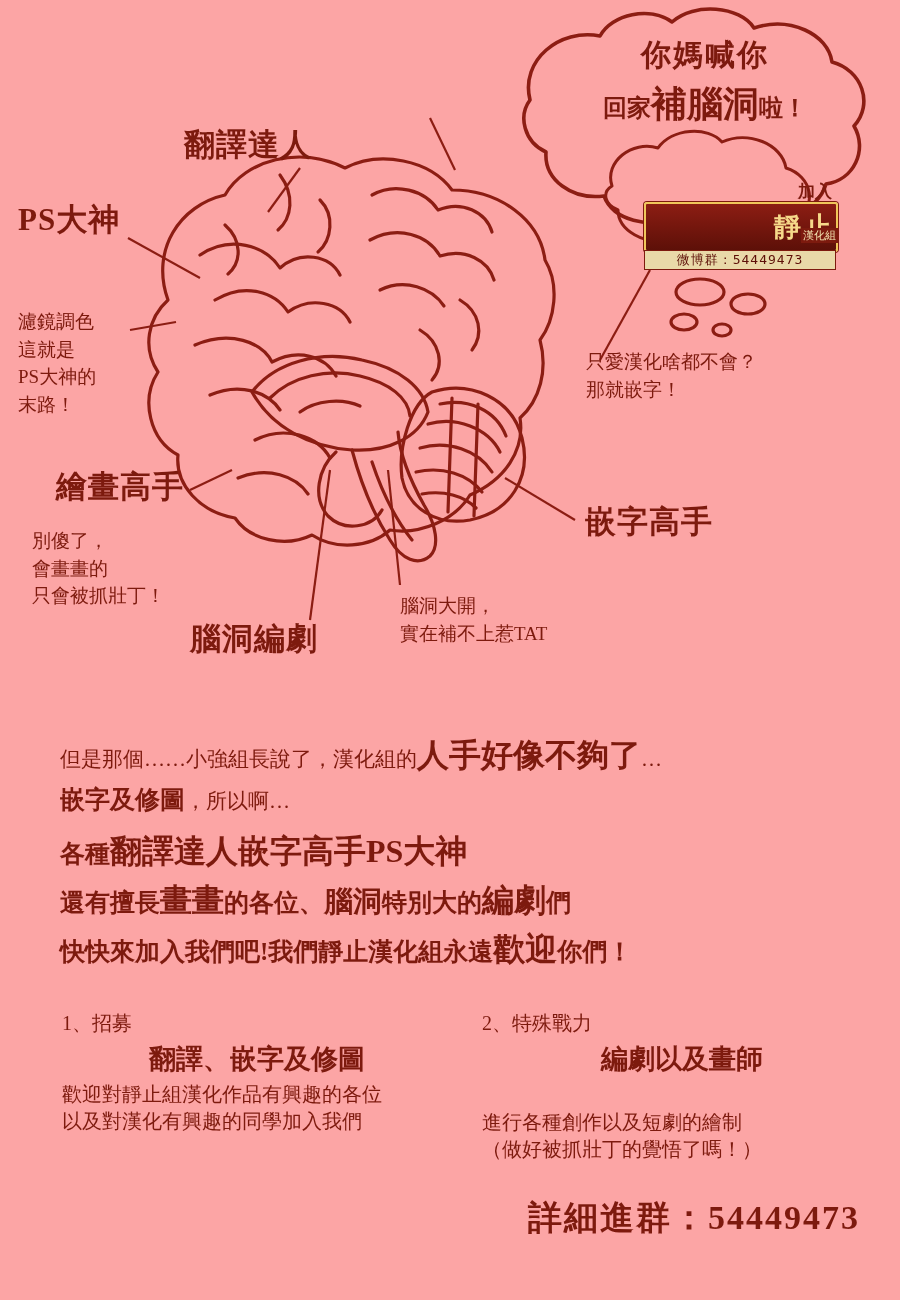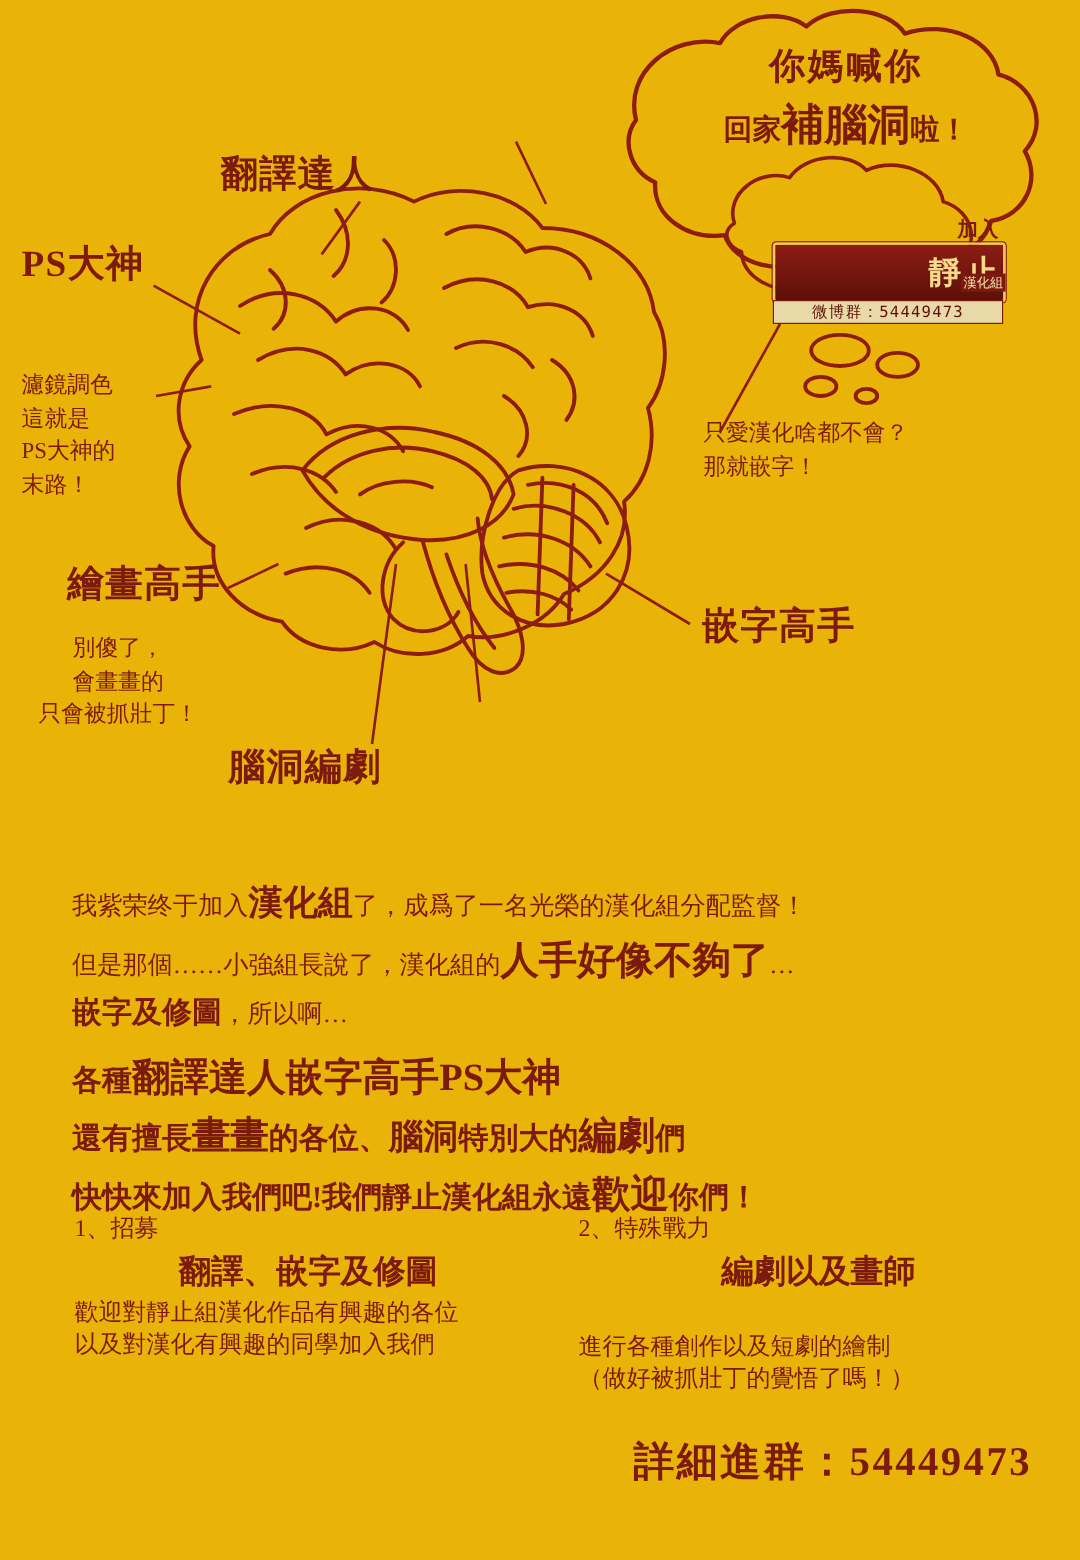--- a/index.html
+++ b/index.html
@@ -12,21 +12,21 @@
     background: #f2ebd2;
     font-family: "Liberation Serif", serif;
     color: #8c1d13;
     position: relative;
     overflow: hidden;
   }
   .poster {
     position: relative;
     width: 900px;
     height: 1300px;
-    background: #eab308;
+    background: #fca5a5;
   }
   
   .abs { position: absolute; }
   .nowrap { white-space: nowrap; }
 
   
   #brain-svg { position: absolute; left: 0; top: 0; }
 
   .label-big {
     font-weight: bold;
@@ -269,36 +269,35 @@
 
   <div class="abs label-big nowrap" style="left:18px; top:203px;">PS大神</div>
 
   <div class="abs label-small" style="left:18px; top:308px; white-space:pre-line;">濾鏡調色
 這就是
 PS大神的
 末路！</div>
 
   <div class="abs label-big nowrap" style="left:56px; top:470px;">繪畫高手</div>
 
-  <div class="abs label-small" style="left:32px; top:527px; white-space:pre-line;text-align:center;">別傻了，
+  <div class="abs label-small" style="left:32px; top:527px; white-space:pre-line;">別傻了，
 會畫畫的
 只會被抓壯丁！</div>
 
   <div class="abs label-big nowrap" style="left:190px; top:622px;">腦洞編劇</div>
 
+  <div class="abs label-small" style="left:400px; top:592px; white-space:pre-line;">腦洞大開，
+實在補不上惹TAT</div>
 
   <div class="abs label-big nowrap" style="left:585px; top:505px;">嵌字高手</div>
 
   <div class="abs label-small" style="left:586px; top:348px; white-space:pre-line;">只愛漢化啥都不會？
 那就嵌字！</div>
 
   <div class="body-block">
-    <div class="bline">
-      <span class="t18">我紫荣终于加入</span><span class="t26">漢化組</span><span class="t18">了，成爲了一名光榮的漢化組分配監督！</span>
-    </div>
     <div class="bline">
       <span class="t18">但是那個……小強組長說了，漢化組的</span><span class="t30">人手好像不夠了</span><span class="t18">…</span>
     </div>
     <div class="bline">
       <span class="t22">嵌字及修圖</span><span class="t18">，所以啊…</span>
     </div>
     <div class="bline" style="margin-top:16px;">
       <span class="t22">各種</span><span class="t30">翻譯達人嵌字高手PS大神</span>
     </div>
     <div class="bline">

